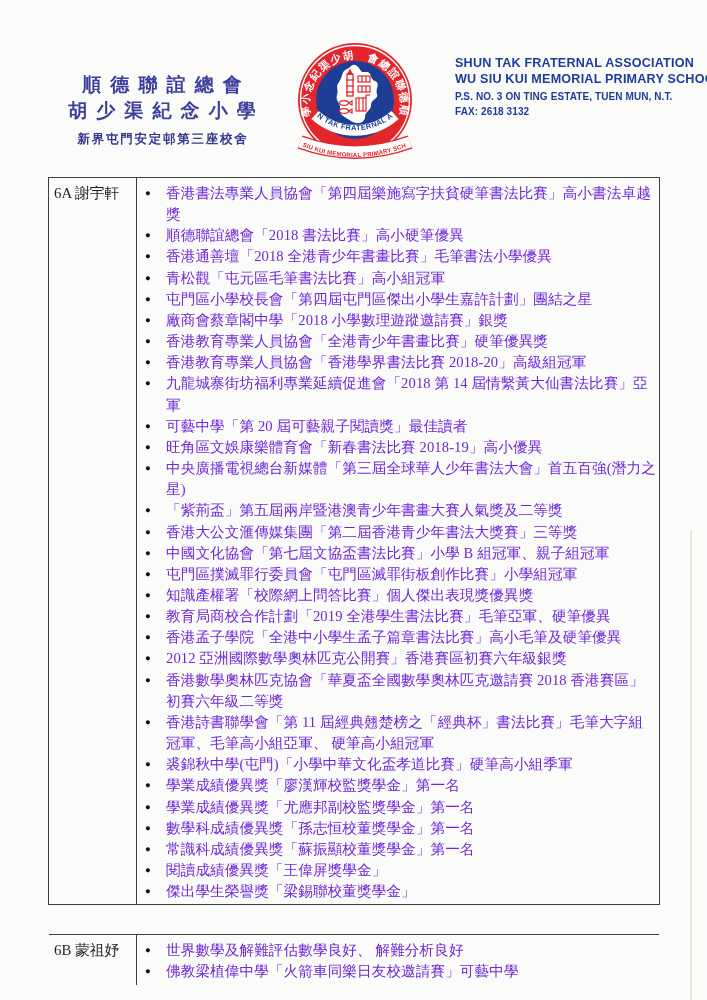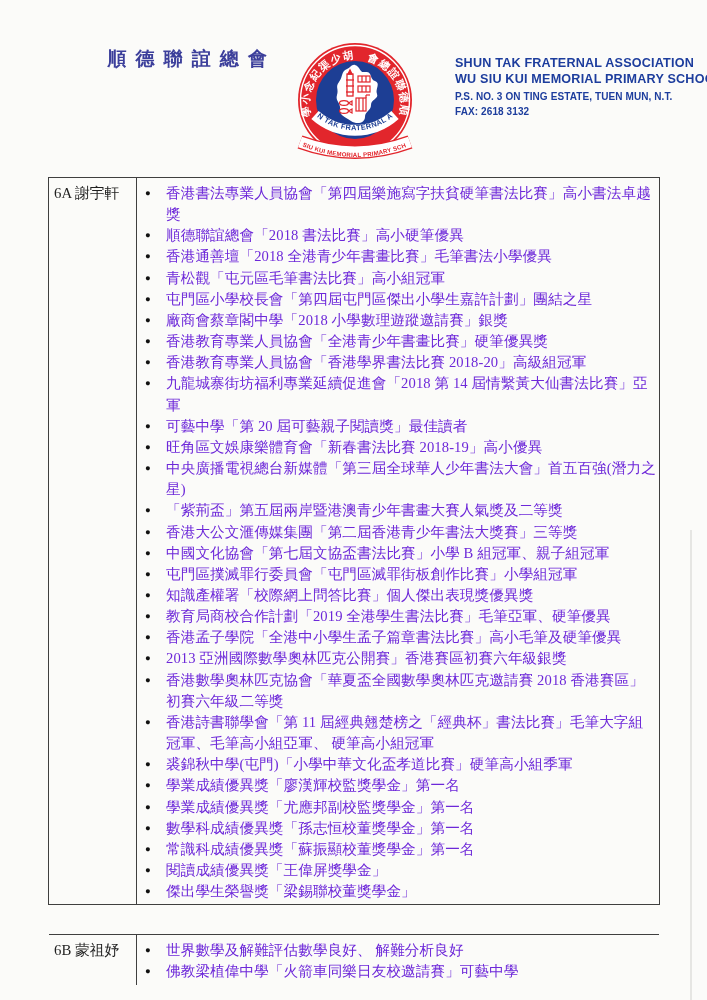--- a/index.html
+++ b/index.html
@@ -4,22 +4,22 @@
 <style>
   html,body{margin:0;padding:0;}
   body{
     width:707px;height:1000px;position:relative;
     background:#fbfbf9;
     font-family:"Liberation Serif","DejaVu Serif",serif;
     overflow:hidden;
   }
   
   .hdr-zh{
-    position:absolute;left:57px;top:46px;width:210px;
-    color:#3c3f9b;text-align:right;
+    position:absolute;left:57px;top:72px;width:210px;
+    color:#3c3f9b;text-align:center;
   }
   .hdr-zh .l1,.hdr-zh .l2{
     font-size:19px;font-weight:bold;letter-spacing:0.48em;margin-right:-0.48em;
     line-height:26px;white-space:nowrap;
   }
   .hdr-zh .l3{
     font-size:12.5px;font-weight:bold;letter-spacing:0.14em;margin-right:-0.14em;
     margin-top:7px;white-space:nowrap;color:#34388f;
   }
   .logo{position:absolute;left:292px;top:40px;width:126px;height:132px;}
@@ -58,20 +58,22 @@
   .scan-line{
     position:absolute;right:15px;top:530px;width:2px;height:470px;
     background:#e6e6e3;
   }
 </style>
 </head>
 <body>
 
 <div class="hdr-zh">
   <div class="l1">順德聯誼總會</div>
+  <div class="l2">胡少渠紀念小學</div>
+  <div class="l3">新界屯門安定邨第三座校舍</div>
 </div>
 
 <div class="logo">
   <svg width="126" height="132" viewBox="0 0 126 132" xmlns="http://www.w3.org/2000/svg">
     <defs>
       <path id="ringPath" d="M 19 78 A 46 46 0 1 1 107 78" fill="none"></path>
       <path id="bandPath" d="M 23 75 A 60 60 0 0 0 103 75" fill="none"></path>
       <path id="ribbonPath" d="M 8 102 Q 63 122 118 102" fill="none"></path>
       <path id="ribbonTextPath" d="M 12 107 Q 63 127 114 107" fill="none"></path>
     </defs>
@@ -217,21 +219,21 @@
         <div class="award">
           <span class="bullet">●</span>
           <span class="award-text">教育局商校合作計劃「2019 全港學生書法比賽」毛筆亞軍、硬筆優異</span>
         </div>
         <div class="award">
           <span class="bullet">●</span>
           <span class="award-text">香港孟子學院「全港中小學生孟子篇章書法比賽」高小毛筆及硬筆優異</span>
         </div>
         <div class="award">
           <span class="bullet">●</span>
-          <span class="award-text">2013 亞洲國際數學奧林匹克公開賽」香港賽區初賽六年級銀獎</span>
+          <span class="award-text">2012 亞洲國際數學奧林匹克公開賽」香港賽區初賽六年級銀獎</span>
         </div>
         <div class="award">
           <span class="bullet">●</span>
           <span class="award-text">香港數學奧林匹克協會「華夏盃全國數學奧林匹克邀請賽 2018 香港賽區」初賽六年級二等獎</span>
         </div>
         <div class="award">
           <span class="bullet">●</span>
           <span class="award-text">香港詩書聯學會「第 11 屆經典翹楚榜之「經典杯」書法比賽」毛筆大字組冠軍、毛筆高小組亞軍、 硬筆高小組冠軍</span>
         </div>
         <div class="award">

